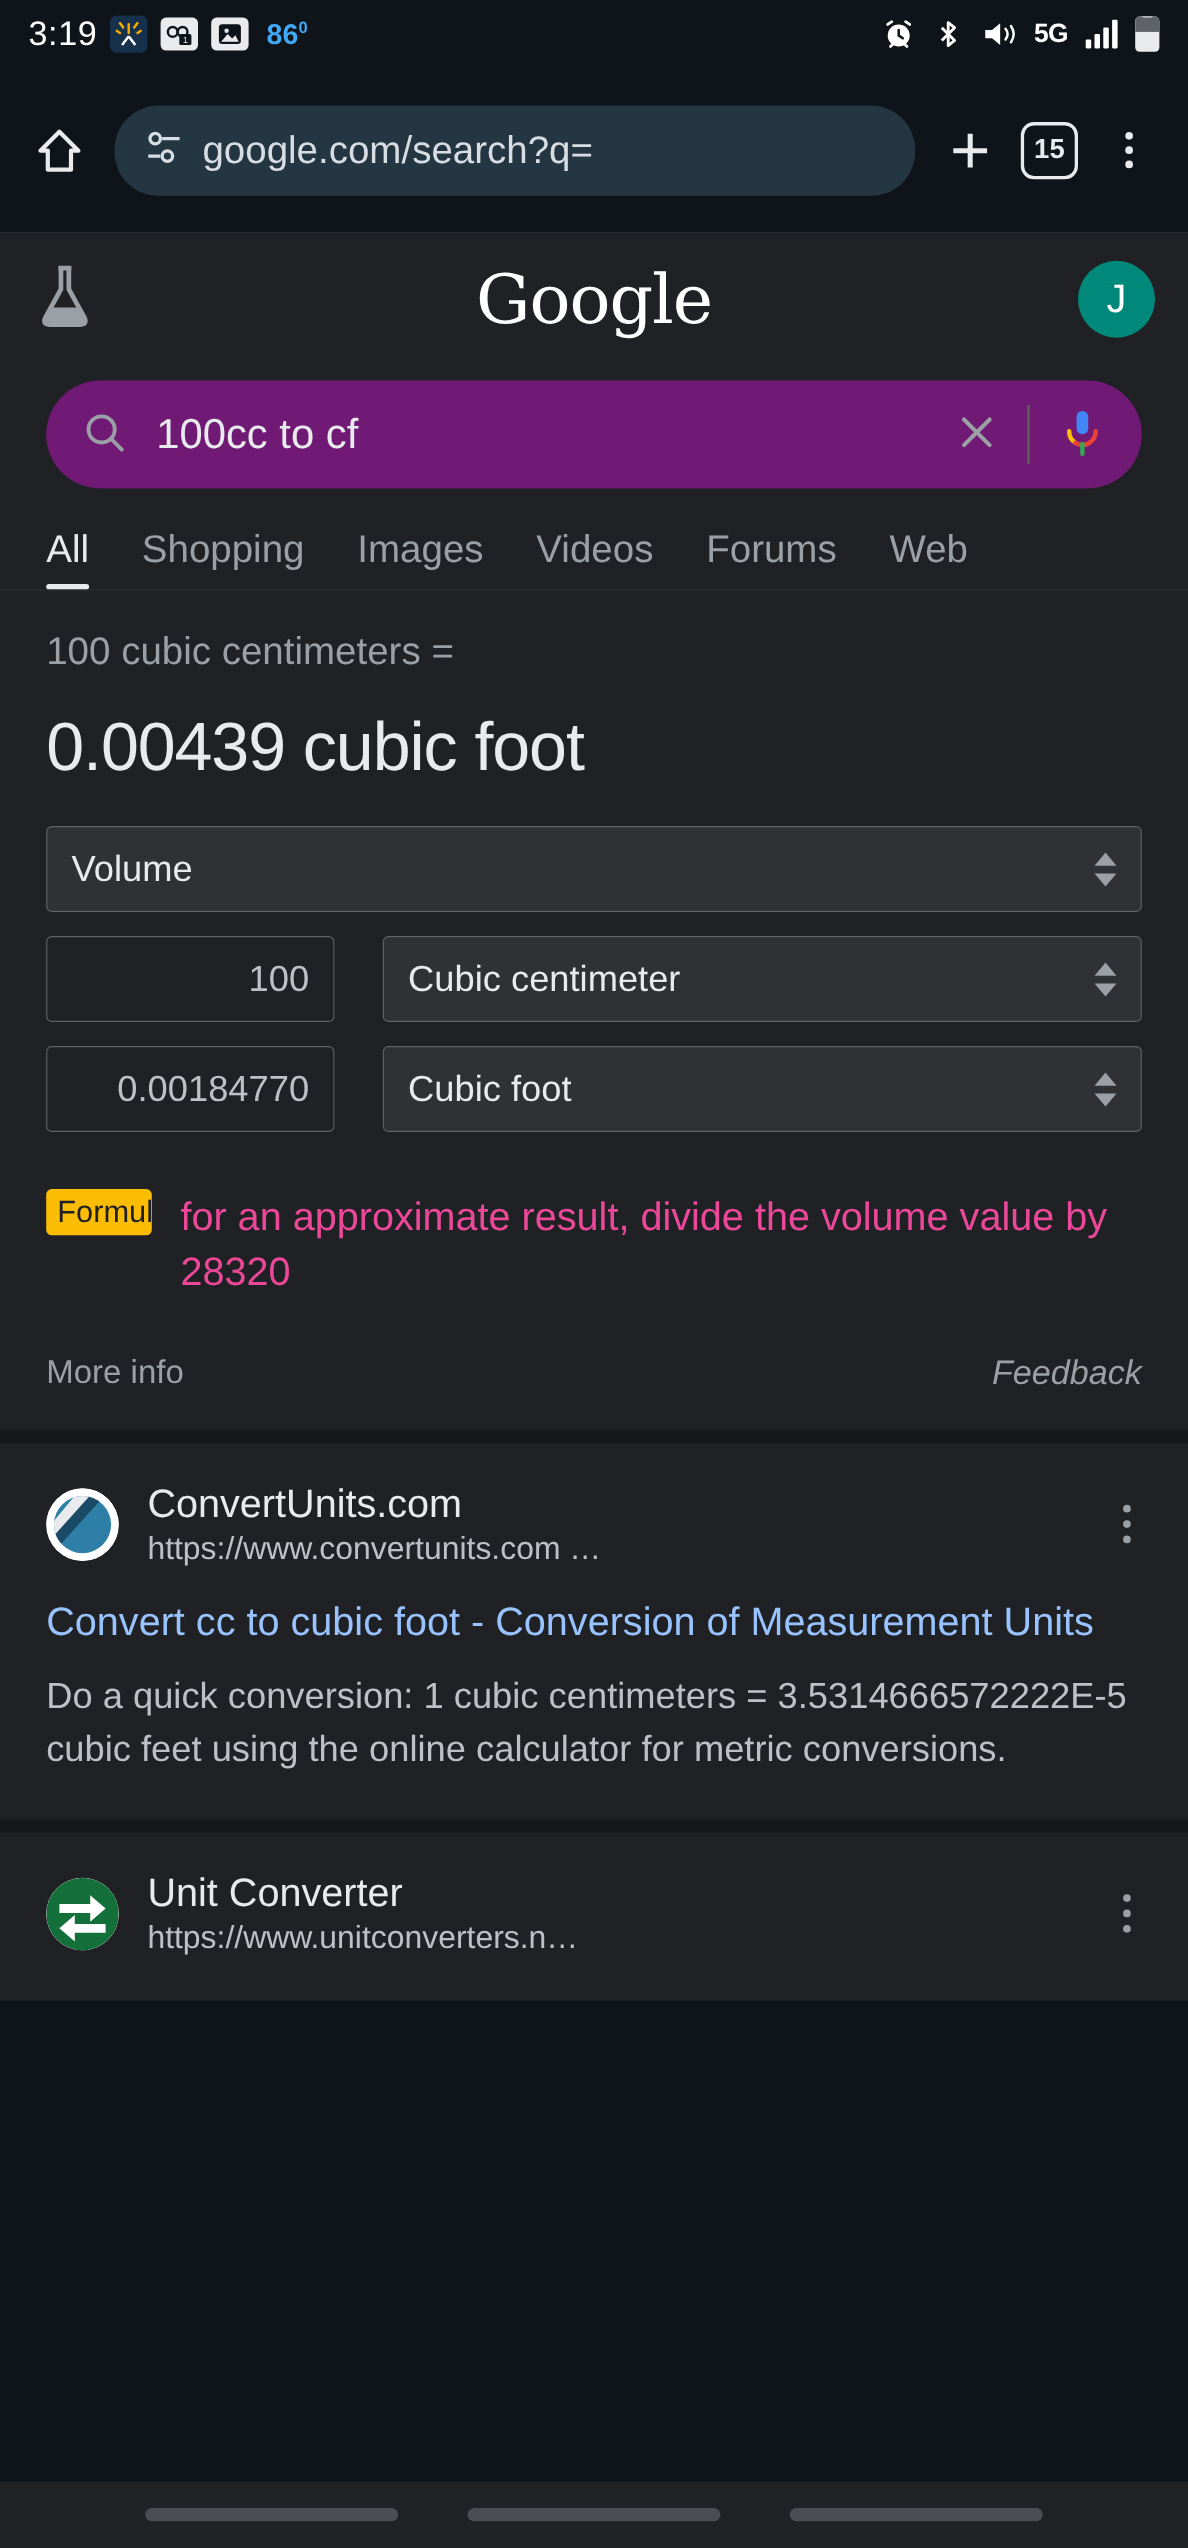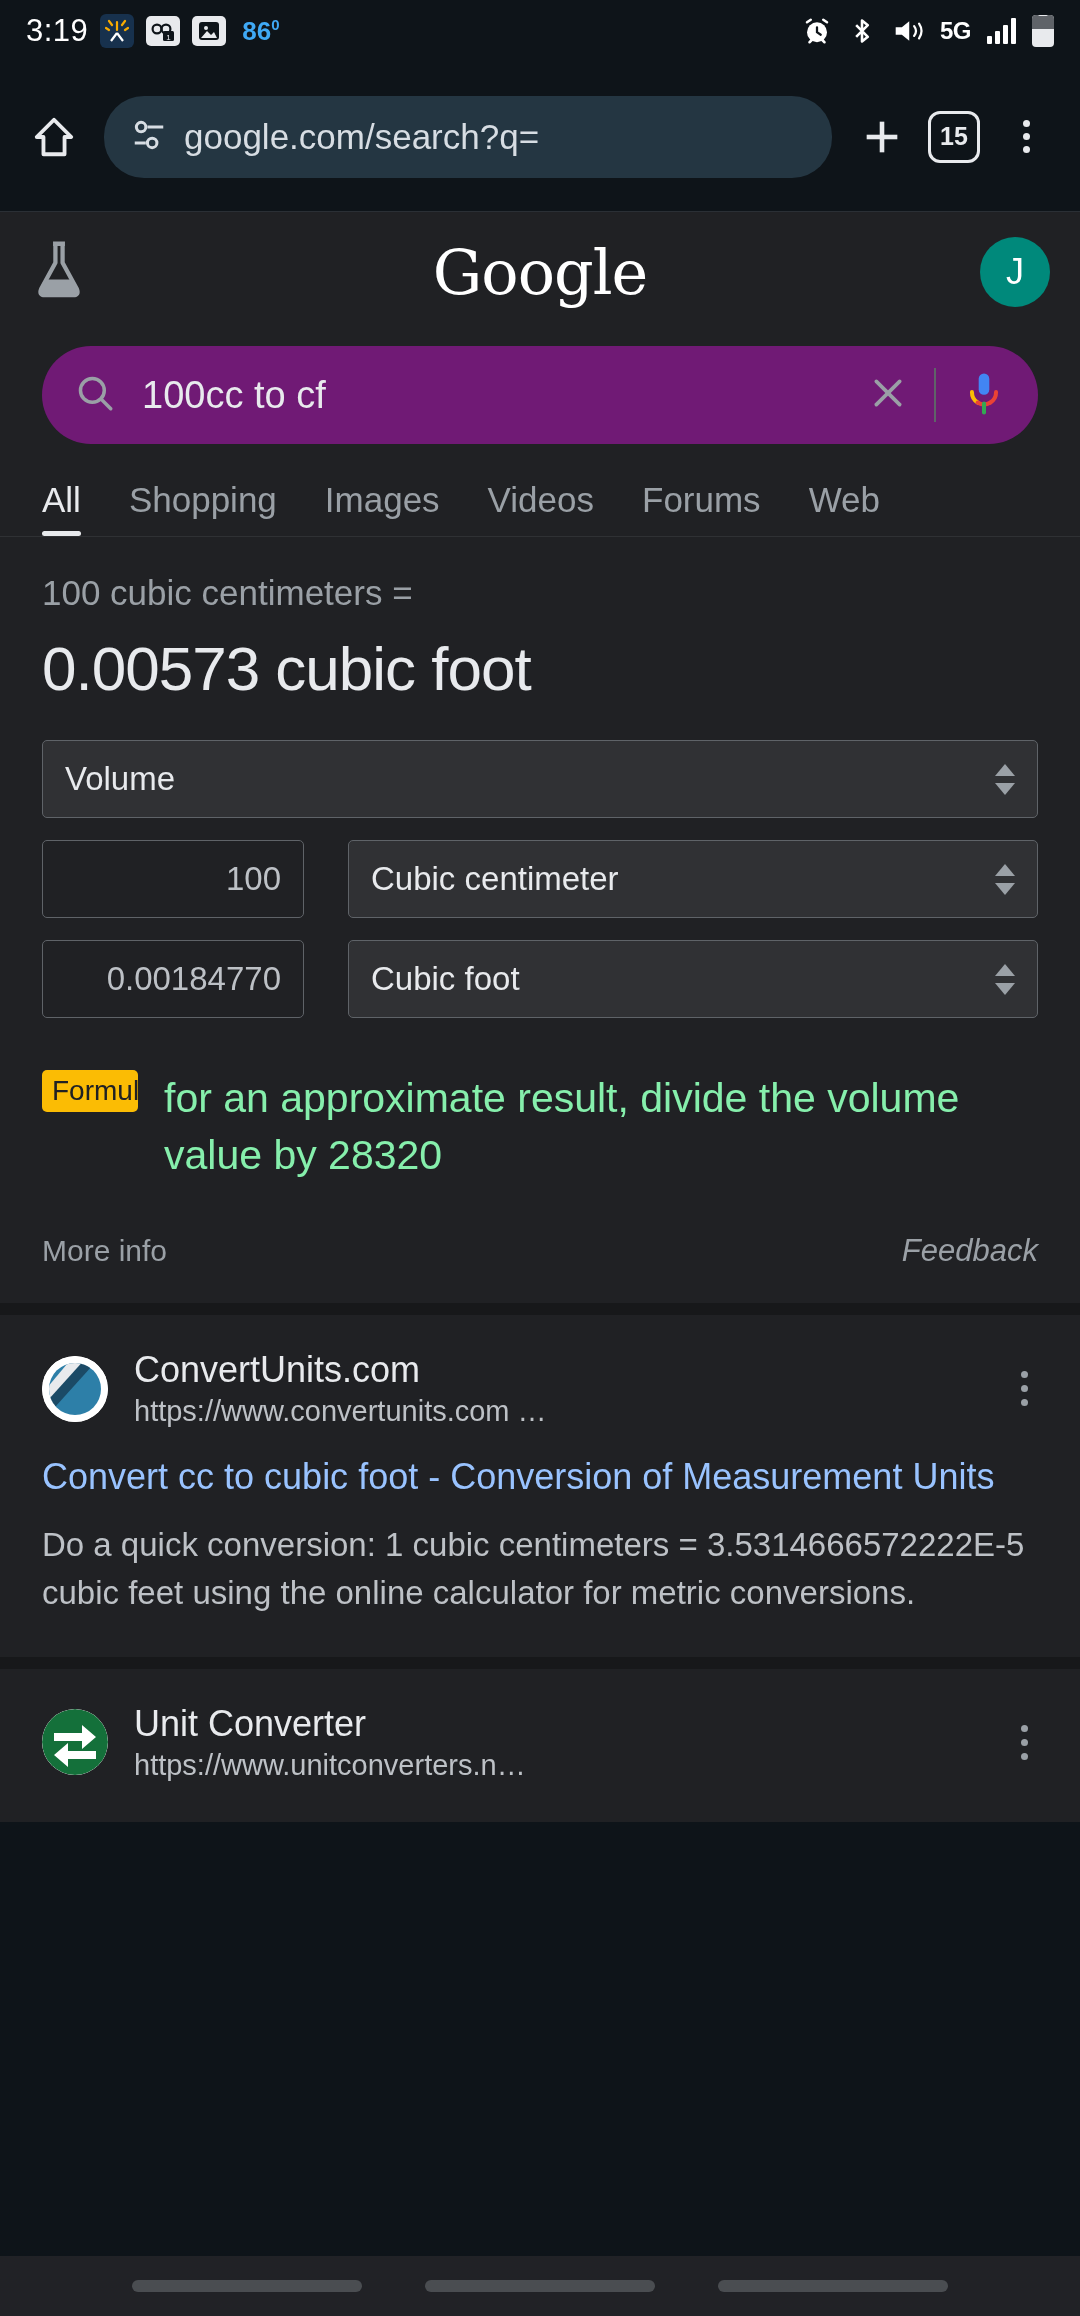--- a/index.html
+++ b/index.html
@@ -98,21 +98,21 @@
   .tab { color:#9aa0a6; font-size:35px; padding-bottom:16px; position:relative; }
   .tab.active { color:#e8eaed; }
   .tab.active:after {
     content:""; position:absolute; left:0; right:0; bottom:0; height:5px;
     background:#e8eaed; border-radius:3px;
   }
   .tabs-line { height:1px; background:#2f3134; margin:0; }
 
   
   .conv { padding:36px 42px 10px; }
-  .conv-sub { color:#9aa0a6; font-size:35px; margin-bottom:20px; }
+  .conv-sub { color:#9aa0a6; font-size:35px; margin-bottom:31px; }
   .conv-result { color:#e8eaed; font-size:62px; font-weight:400; letter-spacing:-1px; margin-bottom:36px; }
 
   .field {
     height:78px; border:1px solid #5f6368; border-radius:5px;
     display:flex; align-items:center; padding:0 22px;
     color:#e8eaed; font-size:33px;
   }
   .field.select { background:#303134; justify-content:space-between; }
   .field.num { background:#202124; justify-content:flex-end; color:#bdc1c6; }
   .stepper { display:flex; flex-direction:column; gap:7px; }
@@ -126,21 +126,21 @@
   .row2 { display:flex; gap:44px; margin-top:22px; }
   .row2 .left { width:262px; }
   .row2 .right { flex:1; }
 
   .formula { display:flex; gap:26px; margin-top:52px; align-items:flex-start; }
   .badge {
     background:#fbbc04; color:#202124; font-size:28px;
     padding:5px 10px; border-radius:5px; line-height:1.15;
     max-width:96px; overflow:hidden; white-space:nowrap; flex:none;
   }
-  .formula-text { color:#86efac; font-size:41px; line-height:1.38; flex:1; }
+  .formula-text { color:#ec4899; font-size:36px; line-height:1.38; flex:1; }
 
   .cardfoot {
     display:flex; justify-content:space-between; align-items:center;
     padding:40px 42px 34px;
   }
   .moreinfo { color:#9aa0a6; font-size:30px; }
   .feedback { color:#9aa0a6; font-size:31px; font-style:italic; }
 
   .gap { height:12px; background:#17181a; }
 
@@ -315,21 +315,21 @@
       <span class="tab">Shopping</span>
       <span class="tab">Images</span>
       <span class="tab">Videos</span>
       <span class="tab">Forums</span>
       <span class="tab">Web</span>
     </div>
     <div class="tabs-line"></div>
 
     <div class="conv">
       <div class="conv-sub">100 cubic centimeters =</div>
-      <div class="conv-result">0.00573 cubic foot</div>
+      <div class="conv-result">0.00439 cubic foot</div>
 
       <div class="field select">
         <span>Volume</span>
         <span class="stepper">
             <i class="up"></i>
             <i class="down"></i>
           </span>
       </div>
 
       <div class="row2">

